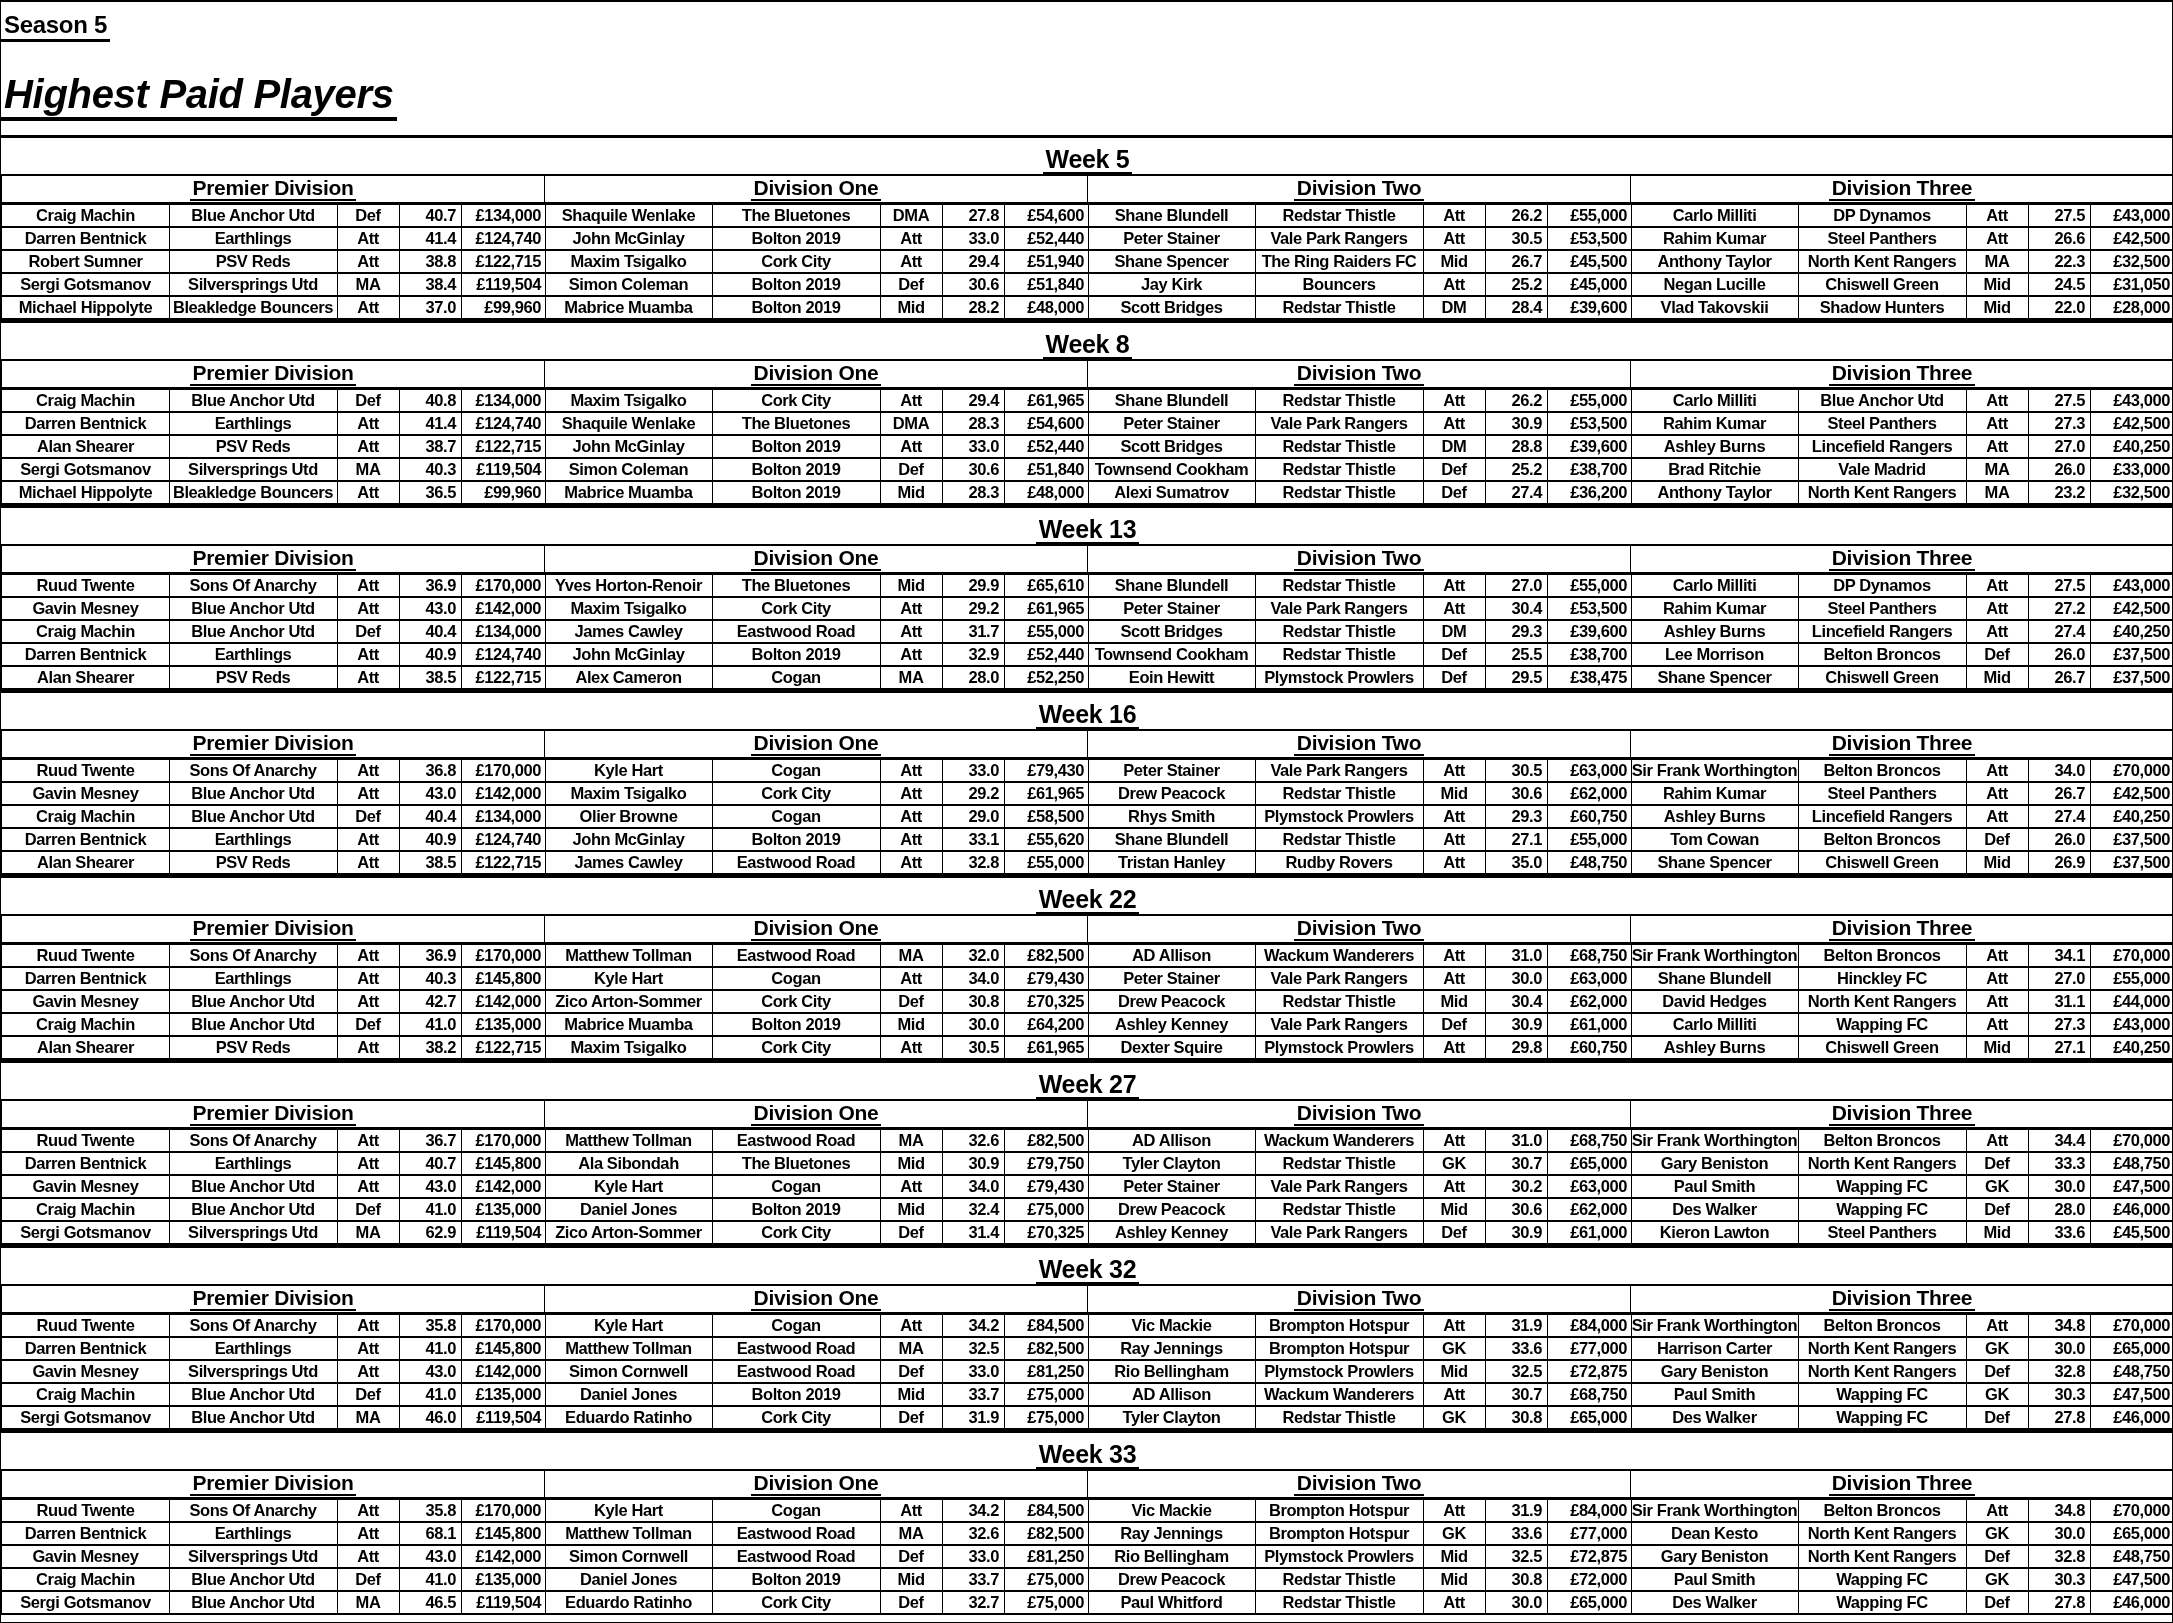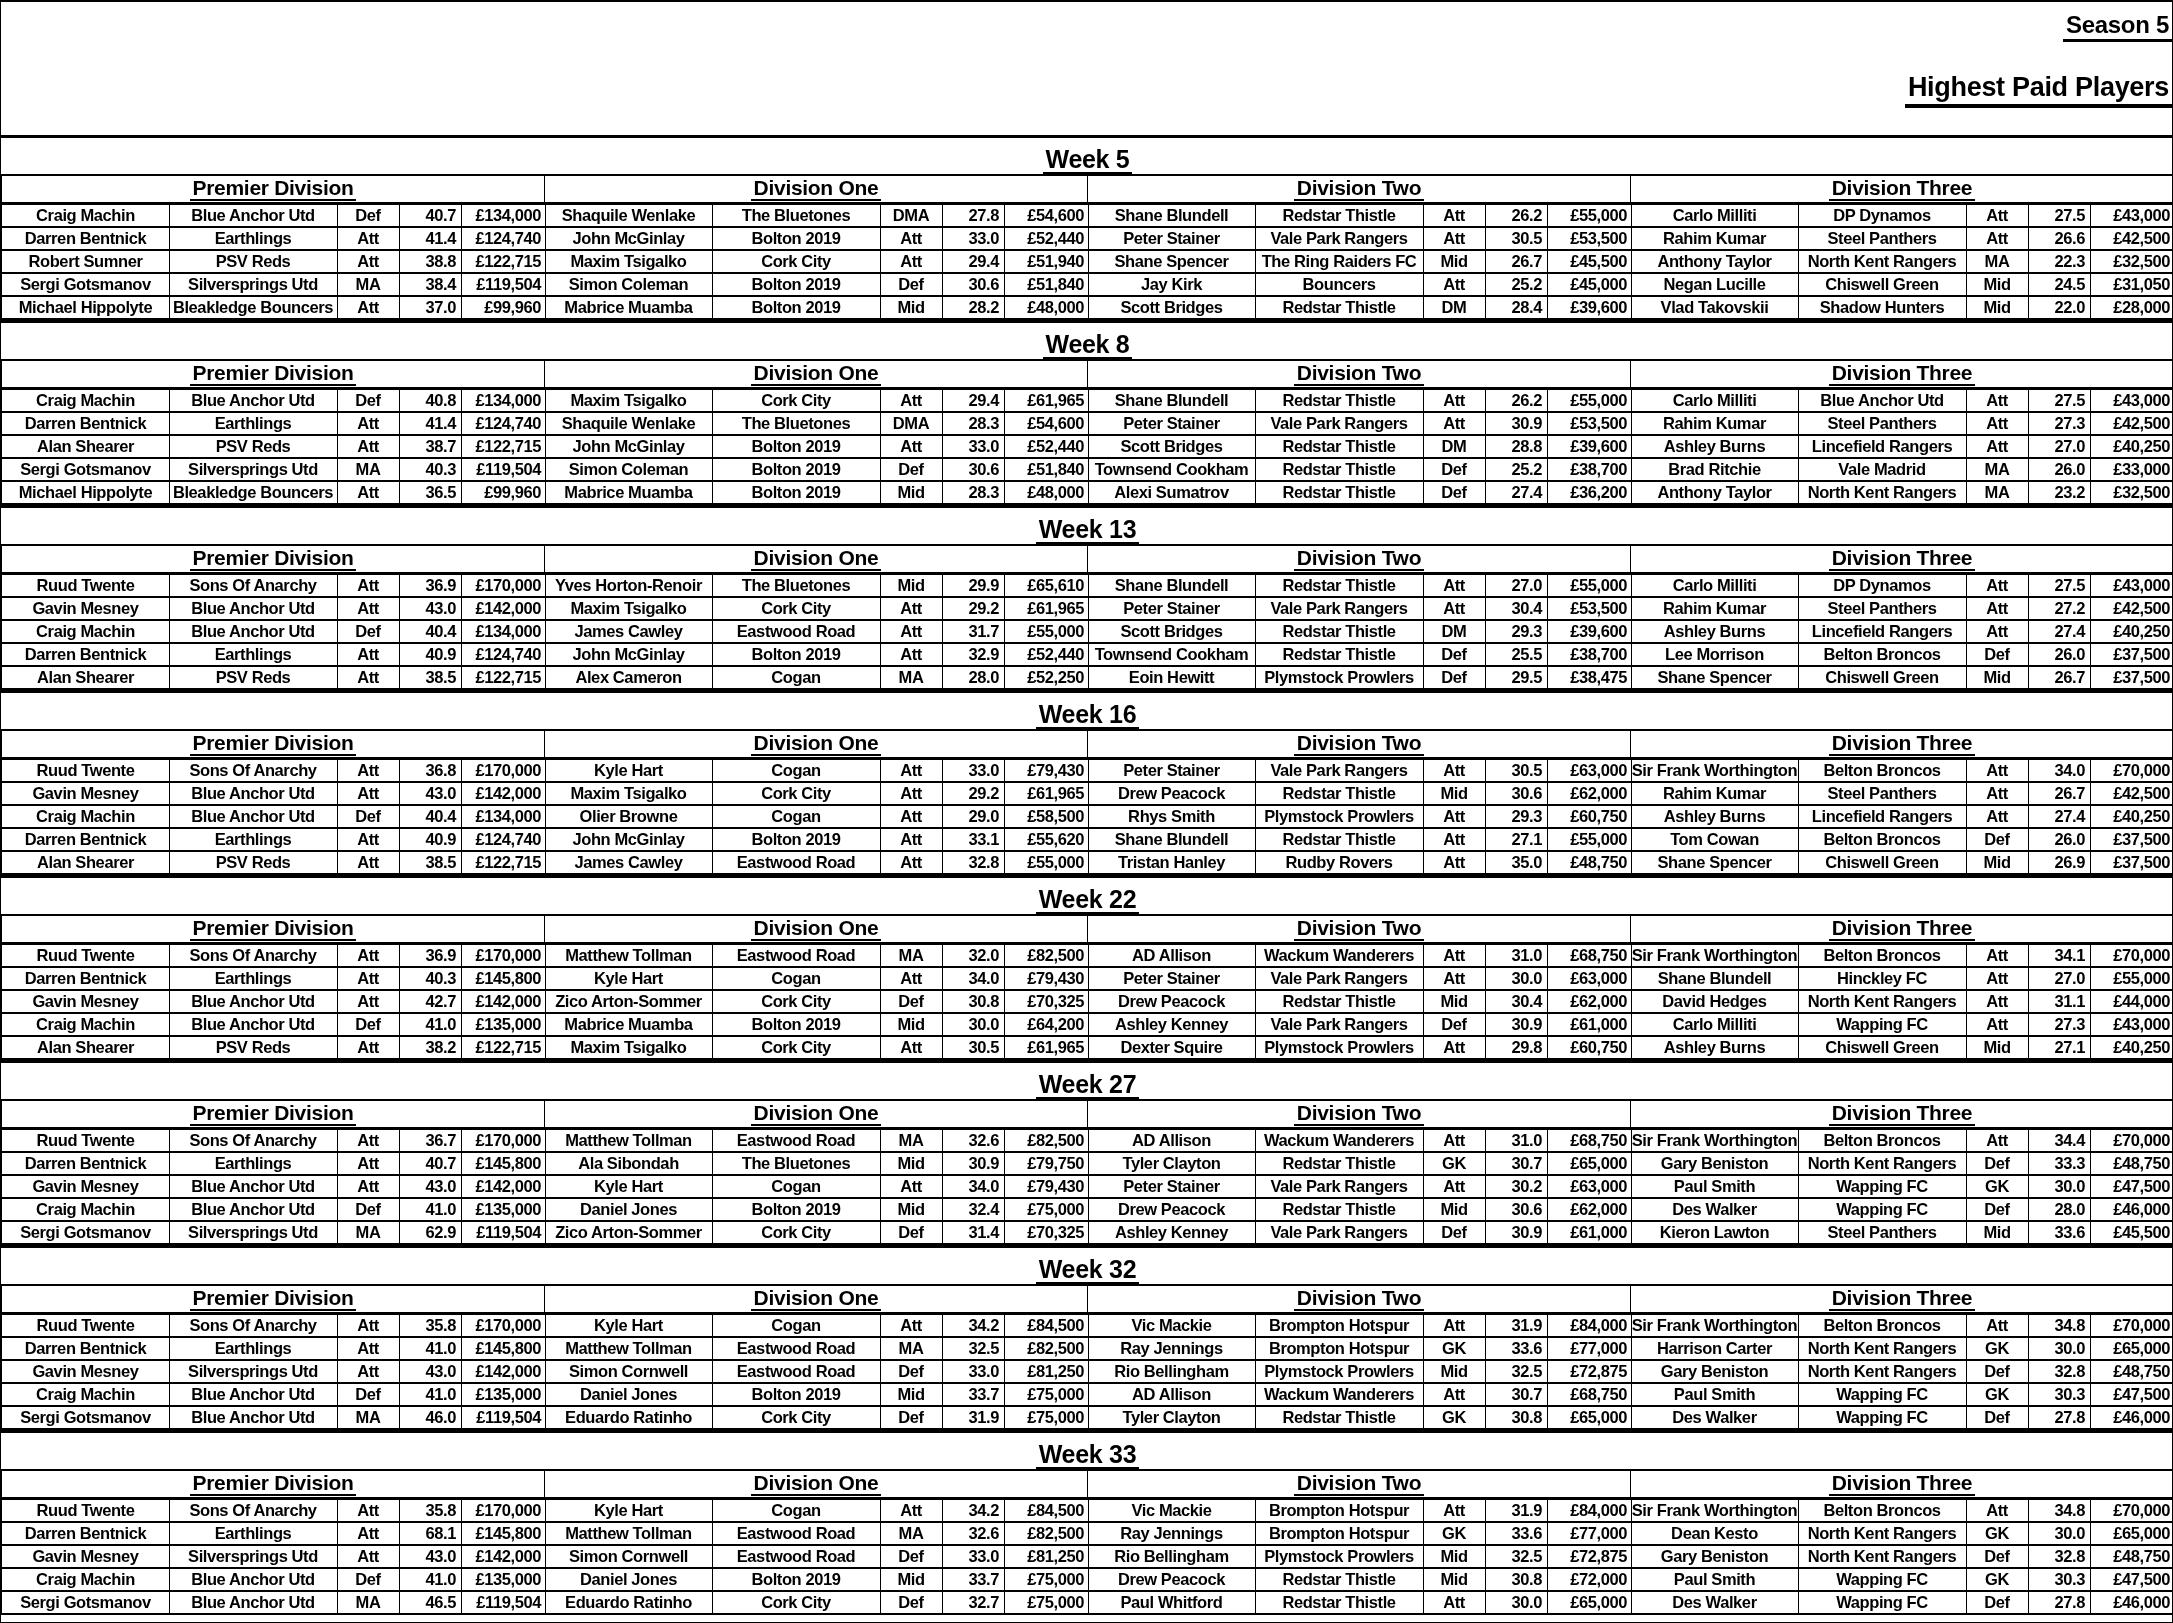--- a/index.html
+++ b/index.html
@@ -19,32 +19,33 @@
   }
   .u {
     display: inline-block;
     border-bottom: 3px solid #000;
     padding: 0 3px 2px 3px;
     line-height: 1.05;
   }
   
   .top-header {
     height: 133px;
-    text-align: right;
+    text-align: left;
     border-top: 1px solid #000;
   }
   .season-title {
     padding-top: 9px;
     font-size: 24px;
     letter-spacing: -0.3px;
   }
   .main-title {
     padding-top: 30px;
-    font-size: 27px;
+    font-size: 40px;
     letter-spacing: -0.3px;
+    font-style: italic;
   }
   .main-title .u { border-bottom-width: 4px; }
 
   
   .week { width: 2173px; }
   .week-title {
     border-top: 3px solid #000;
     height: 36px;
     line-height: 34px;
     text-align: center;

